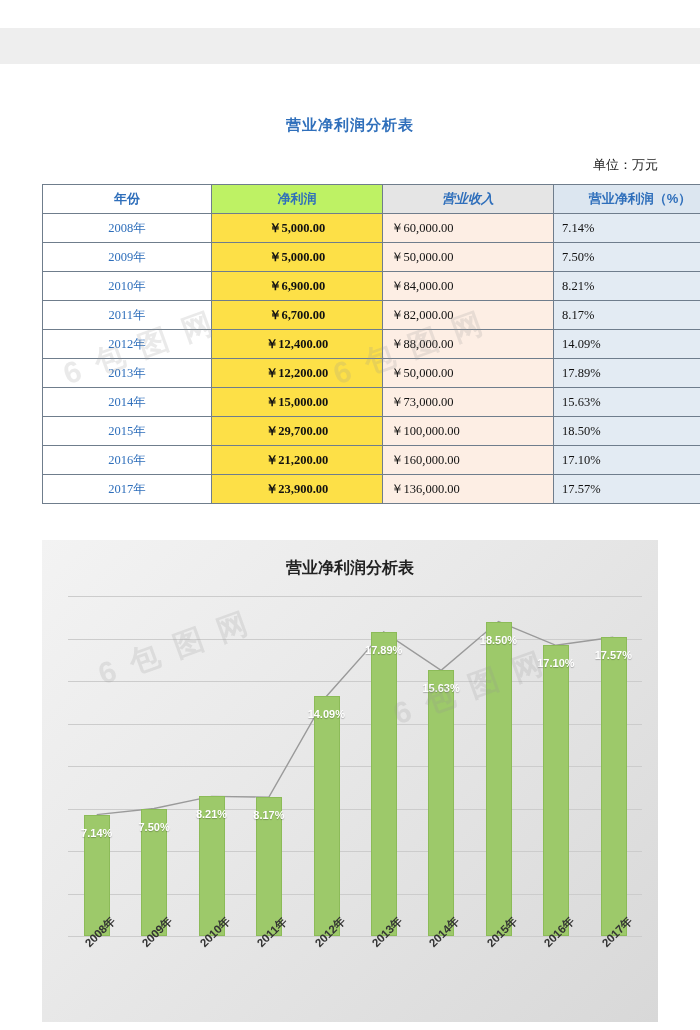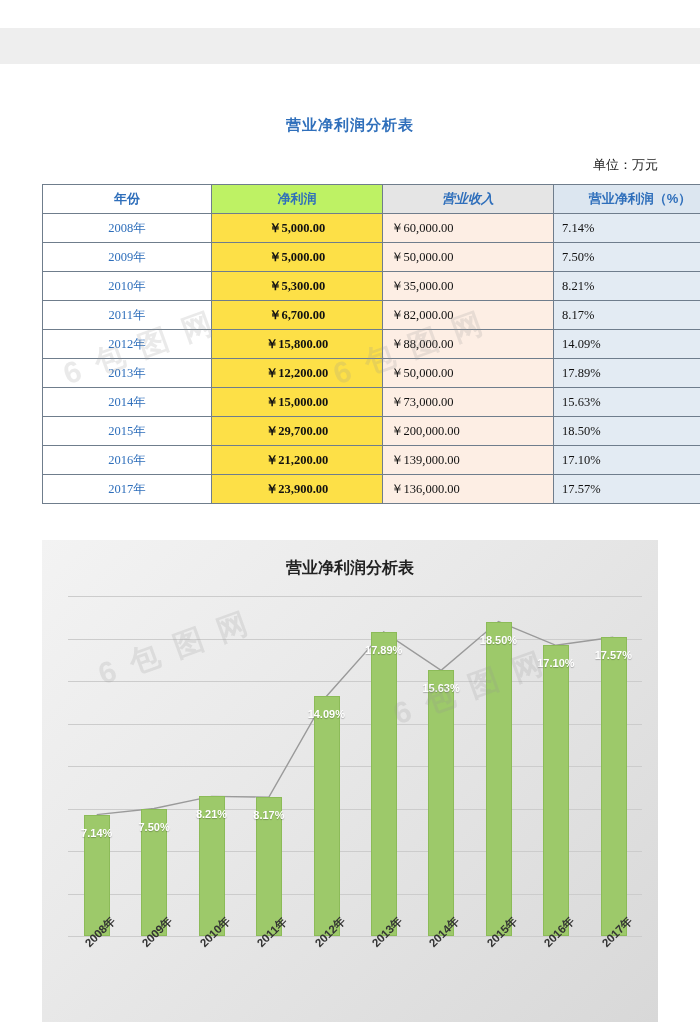--- a/index.html
+++ b/index.html
@@ -208,58 +208,58 @@
           <td class="td-margin">7.14%</td>
         </tr>
         <tr>
           <td class="td-year">2009年</td>
           <td class="td-profit">￥5,000.00</td>
           <td class="td-revenue">￥50,000.00</td>
           <td class="td-margin">7.50%</td>
         </tr>
         <tr>
           <td class="td-year">2010年</td>
-          <td class="td-profit">￥5,300.00</td>
-          <td class="td-revenue">￥35,000.00</td>
+          <td class="td-profit">￥6,900.00</td>
+          <td class="td-revenue">￥84,000.00</td>
           <td class="td-margin">8.21%</td>
         </tr>
         <tr>
           <td class="td-year">2011年</td>
           <td class="td-profit">￥6,700.00</td>
           <td class="td-revenue">￥82,000.00</td>
           <td class="td-margin">8.17%</td>
         </tr>
         <tr>
           <td class="td-year">2012年</td>
-          <td class="td-profit">￥15,800.00</td>
+          <td class="td-profit">￥12,400.00</td>
           <td class="td-revenue">￥88,000.00</td>
           <td class="td-margin">14.09%</td>
         </tr>
         <tr>
           <td class="td-year">2013年</td>
           <td class="td-profit">￥12,200.00</td>
           <td class="td-revenue">￥50,000.00</td>
           <td class="td-margin">17.89%</td>
         </tr>
         <tr>
           <td class="td-year">2014年</td>
           <td class="td-profit">￥15,000.00</td>
           <td class="td-revenue">￥73,000.00</td>
           <td class="td-margin">15.63%</td>
         </tr>
         <tr>
           <td class="td-year">2015年</td>
           <td class="td-profit">￥29,700.00</td>
-          <td class="td-revenue">￥200,000.00</td>
+          <td class="td-revenue">￥100,000.00</td>
           <td class="td-margin">18.50%</td>
         </tr>
         <tr>
           <td class="td-year">2016年</td>
           <td class="td-profit">￥21,200.00</td>
-          <td class="td-revenue">￥139,000.00</td>
+          <td class="td-revenue">￥160,000.00</td>
           <td class="td-margin">17.10%</td>
         </tr>
         <tr>
           <td class="td-year">2017年</td>
           <td class="td-profit">￥23,900.00</td>
           <td class="td-revenue">￥136,000.00</td>
           <td class="td-margin">17.57%</td>
         </tr>
       </tbody>
   </table>

